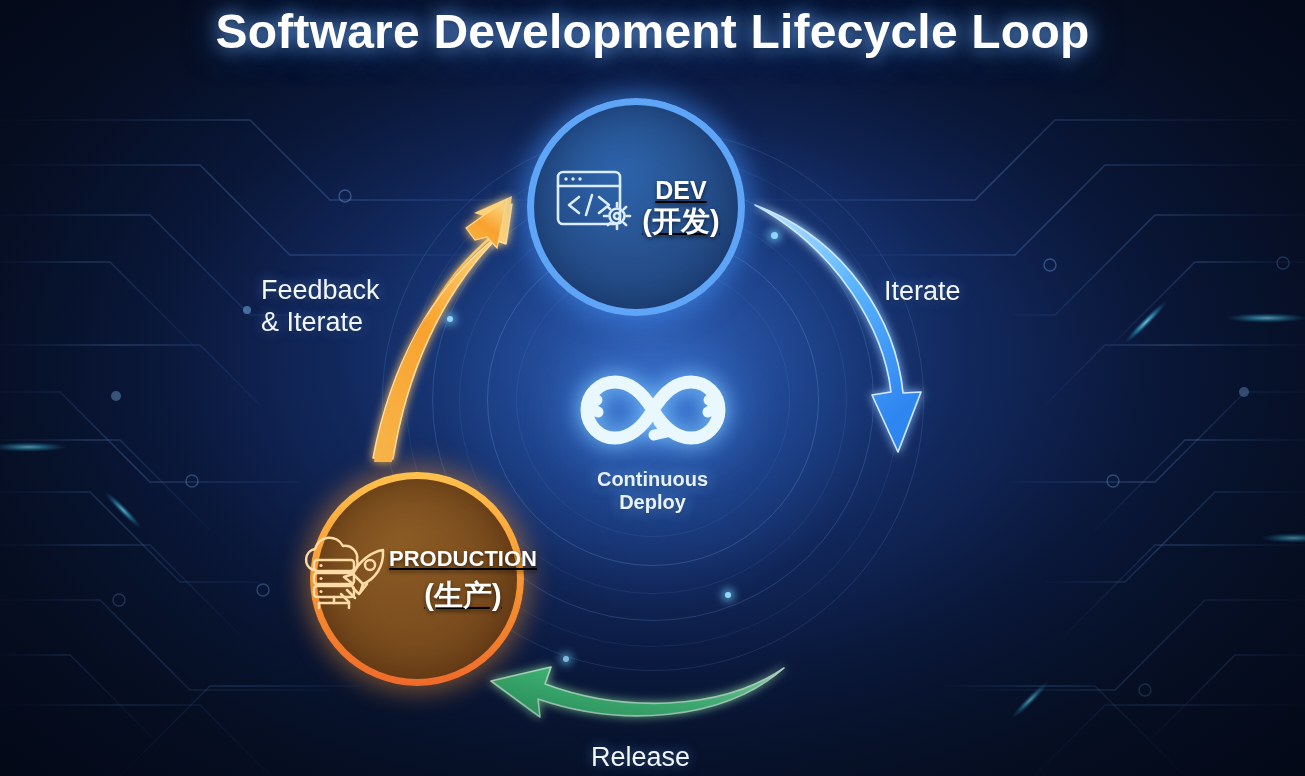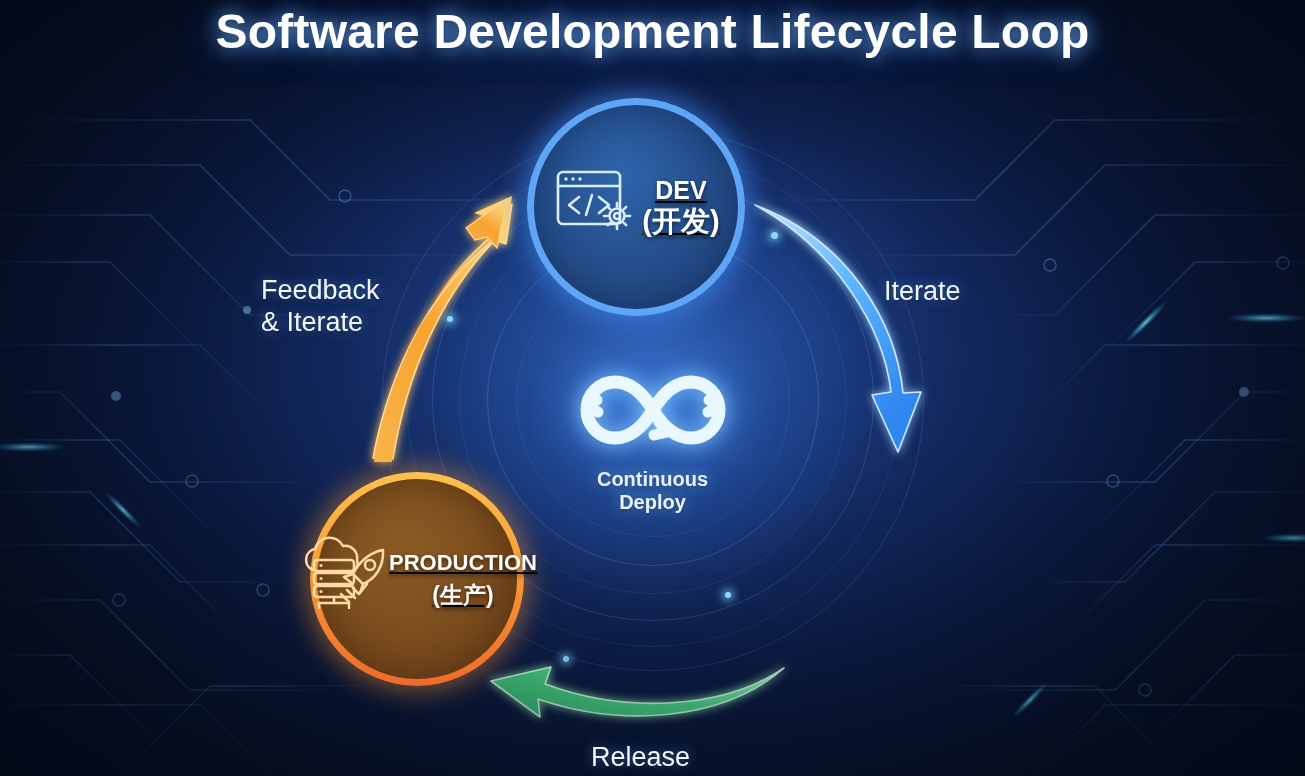--- a/index.html
+++ b/index.html
@@ -71,21 +71,21 @@
 
   #node-prod{
     left:310px;top:472px;width:214px;height:214px;
     border:7px solid transparent;
     background:
       radial-gradient(circle at 42% 32%, #8b5b24 0%, #7d4f1f 48%, #6d401a 100%) padding-box,
       linear-gradient(180deg,#ffc14d 0%,#f79b32 45%,#ef6a2a 100%) border-box;
     box-shadow:0 0 26px 6px rgba(250,150,50,.45),inset 0 0 40px rgba(50,22,4,.45);
   }
   #node-prod .lbl{font-size:22px;}
-  #node-prod .lbl .cn{font-size:23px;margin-top:9px;}
+  #node-prod .lbl .cn{font-size:29px;margin-top:9px;}
 
   
   .center-block{
     position:absolute;left:50%;top:364px;transform:translateX(-50%);
     width:330px;text-align:center;pointer-events:none;
   }
   .infinity{display:block;margin:0 auto;}
   .center-label{
     margin-top:8px;font-size:20px;font-weight:bold;color:#eaf3ff;line-height:1.14;
     text-shadow:0 0 14px rgba(120,190,255,.8),0 2px 4px rgba(0,0,0,.4);

